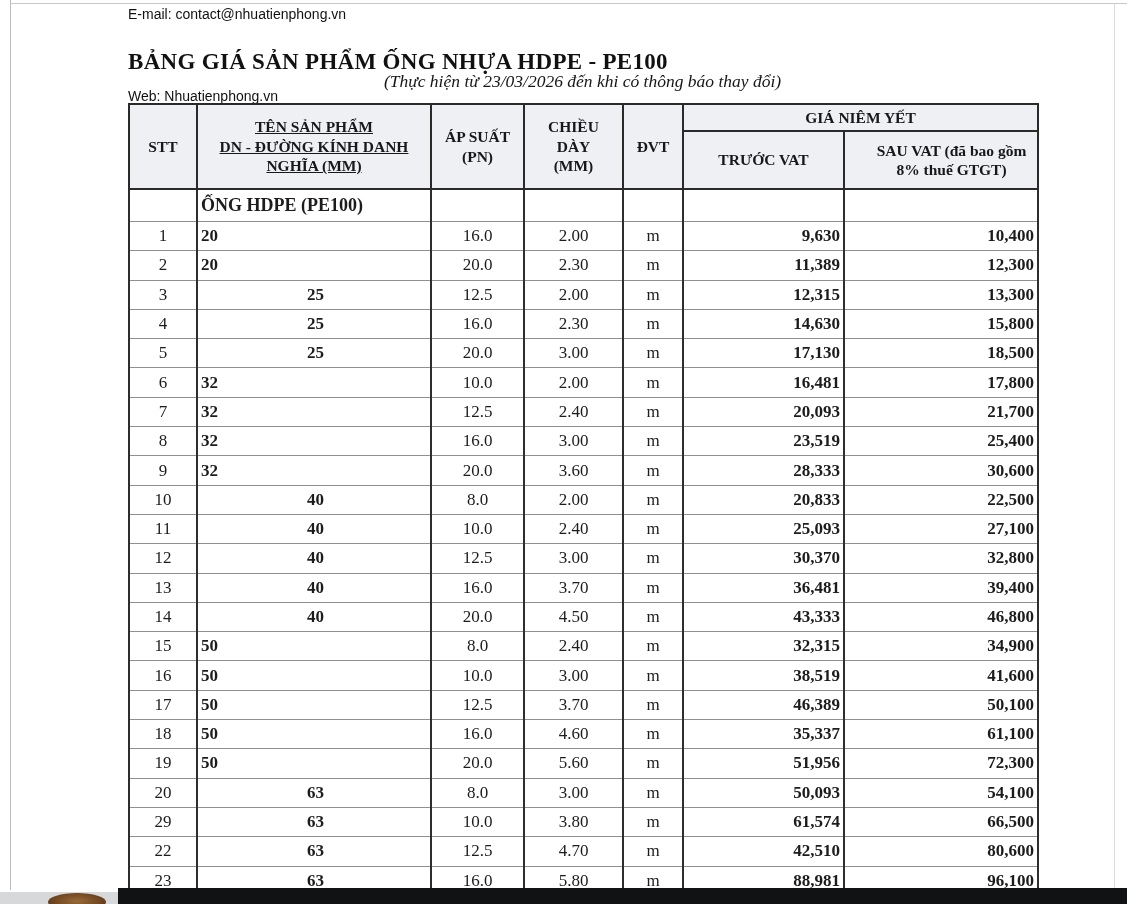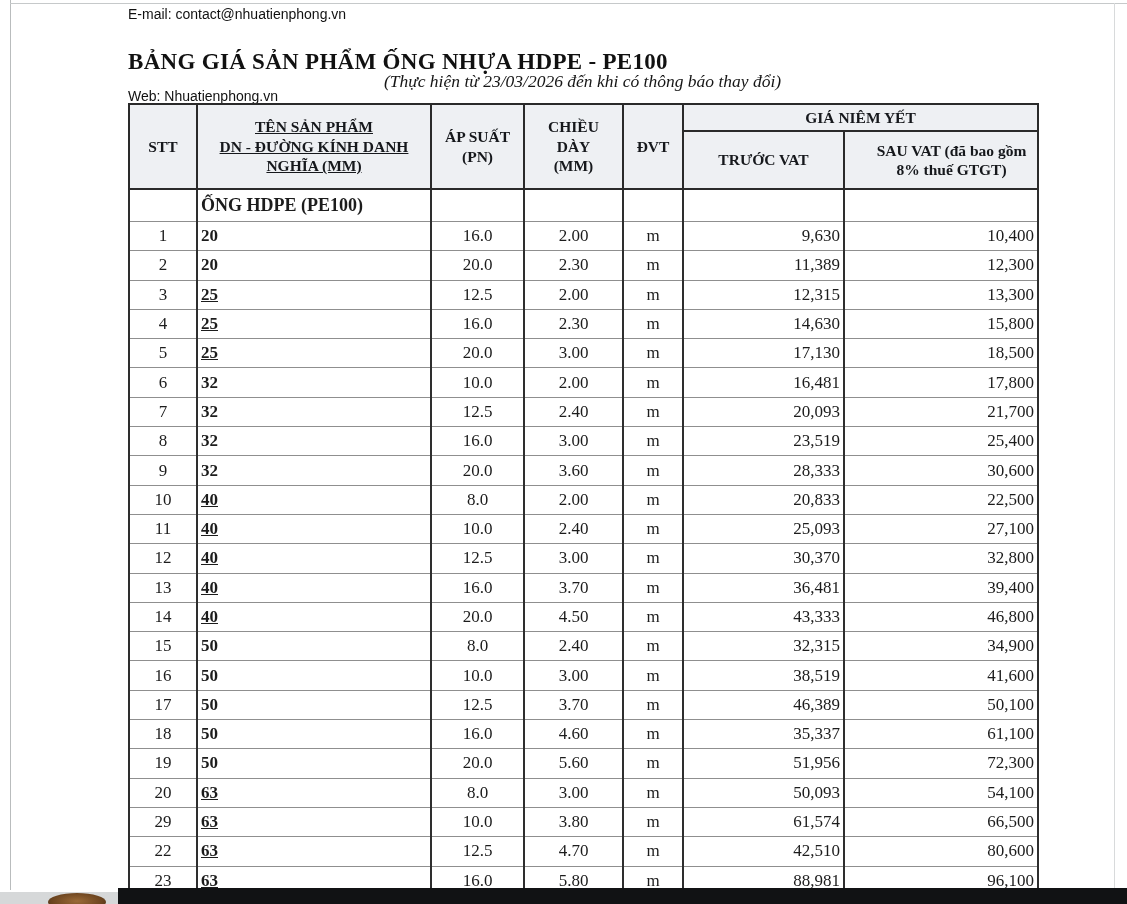--- a/index.html
+++ b/index.html
@@ -49,23 +49,23 @@
     background-size:4px 4px;
     font-weight:bold;font-size:15.5px;line-height:1.25;
     text-align:center;vertical-align:middle;color:#16181c;
   }
   tr.h1{height:27px;}
   tr.h2{height:58px;}
   tr.group-row td{height:31px;font-weight:bold;font-size:18px;margin-left:8px;}
   tbody tr.data-row td{height:28.3px;}
   .c-stt{text-align:center;}
   .c-name{font-weight:bold;text-align:left;padding-left:5px;}
-  .c-name.right{text-align:left;padding-right:0;text-decoration:underline;}
+  .c-name.right{text-align:center;padding-right:0;}
   .c-pn,.c-th,.c-dvt{text-align:center;}
-  .c-price{text-align:right;padding-right:9px;}
+  .c-price{text-align:right;padding-right:9px;font-weight:bold;}
   .hdr-sub{font-size:15.5px;}
 
   
   .bottom-strip{position:absolute;left:0;top:892px;width:1127px;height:12px;background:#d6d8d9;}
   .bottom-bar{position:absolute;left:118px;top:888px;width:1009px;height:16px;background:#111214;}
   .brown-blob{
     position:absolute;left:48px;top:893px;width:58px;height:18px;border-radius:50%;
     background:radial-gradient(ellipse at 50% 45%, #9a6a38 0%, #6d4520 60%, #3d2712 100%);
   }
 </style>

